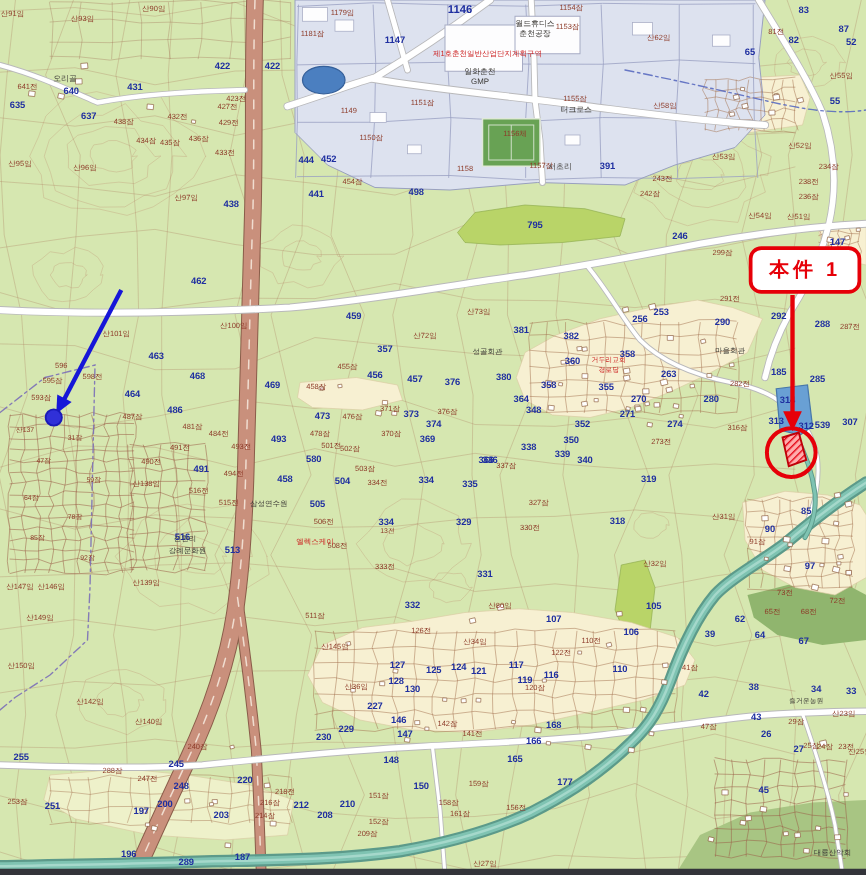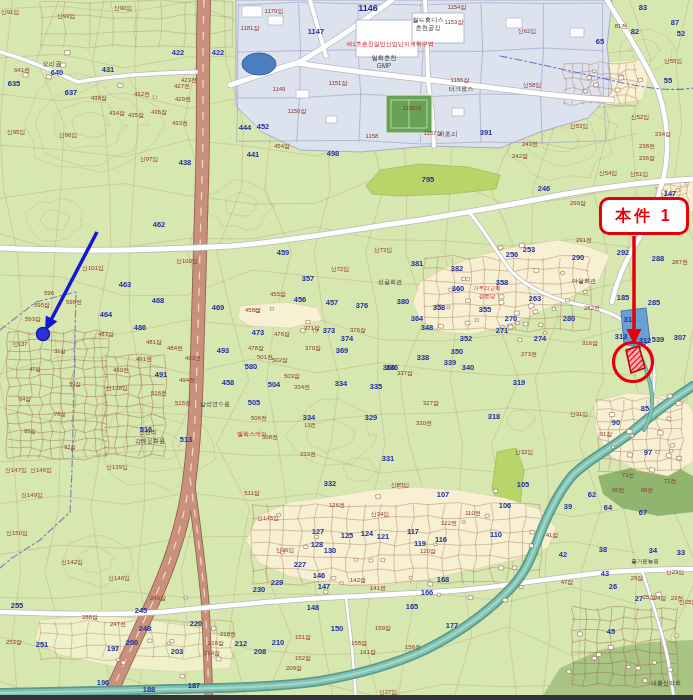--- a/index.html
+++ b/index.html
@@ -779,21 +779,21 @@
       <span class="lbl b" style="left: 42px; top: 645px; color: rgb(31, 47, 160); font-size: 7.5px;">251</span>
       <span class="lbl" style="left: 14px; top: 642px; color: rgb(141, 58, 40); font-size: 6px;">253잠</span>
       <span class="lbl b" style="left: 113px; top: 649px; color: rgb(31, 47, 160); font-size: 7.5px;">197</span>
       <span class="lbl b" style="left: 132px; top: 643px; color: rgb(31, 47, 160); font-size: 7.5px;">200</span>
       <span class="lbl b" style="left: 177px; top: 652px; color: rgb(31, 47, 160); font-size: 7.5px;">203</span>
       <span class="lbl b" style="left: 196px; top: 624px; color: rgb(31, 47, 160); font-size: 7.5px;">220</span>
       <span class="lbl b" style="left: 241px; top: 644px; color: rgb(31, 47, 160); font-size: 7.5px;">212</span>
       <span class="lbl b" style="left: 278px; top: 643px; color: rgb(31, 47, 160); font-size: 7.5px;">210</span>
       <span class="lbl b" style="left: 260px; top: 652px; color: rgb(31, 47, 160); font-size: 7.5px;">208</span>
       <span class="lbl b" style="left: 194px; top: 686px; color: rgb(31, 47, 160); font-size: 7.5px;">187</span>
-      <span class="lbl b" style="left: 149px; top: 690px; color: rgb(31, 47, 160); font-size: 7.5px;">188</span>
+      <span class="lbl b" style="left: 149px; top: 690px; color: rgb(31, 47, 160); font-size: 7.5px;">289</span>
       <span class="lbl b" style="left: 103px; top: 683px; color: rgb(31, 47, 160); font-size: 7.5px;">196</span>
       <span class="lbl" style="left: 216px; top: 643px; color: rgb(141, 58, 40); font-size: 6px;">216잠</span>
       <span class="lbl" style="left: 228px; top: 634px; color: rgb(141, 58, 40); font-size: 6px;">218전</span>
       <span class="lbl" style="left: 212px; top: 653px; color: rgb(141, 58, 40); font-size: 6px;">214잠</span>
     </div>
 
   <svg id="overlay" width="693" height="700" viewBox="0 0 693 700">
 
     <g>
       <line x1="97" y1="232" x2="50" y2="322" stroke="#1616d8" stroke-width="3.5"></line>

